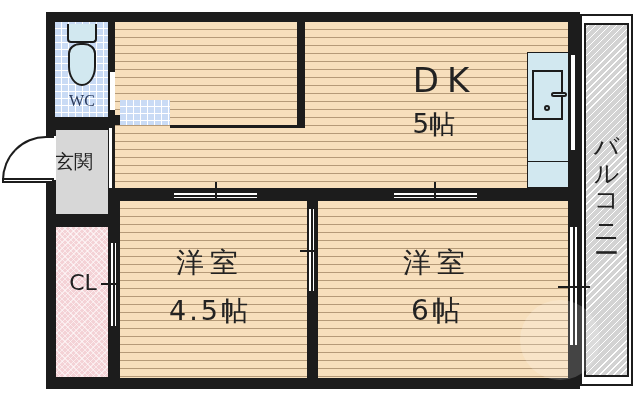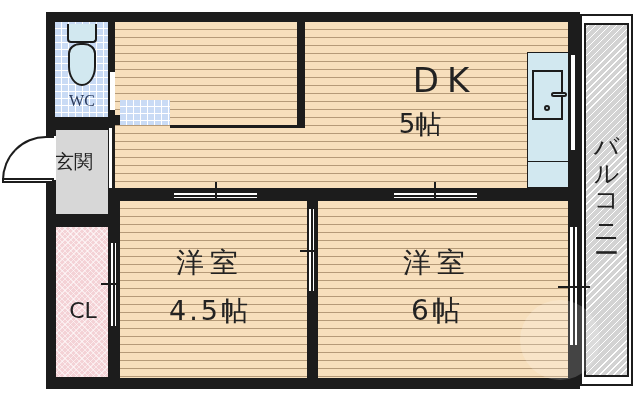--- a/index.html
+++ b/index.html
@@ -57,42 +57,42 @@
 <div class="abs" style="left:250px;top:31px;width:42px;height:79px;border:2px solid #1c1c1c;border-radius:10px;"></div>
 <div class="abs" style="left:266px;top:38px;width:7px;height:7px;border:2px solid #1c1c1c;border-radius:50%;background:#fff;"></div>
 
 <div class="abs floor" style="left:115px;top:22px;width:453px;height:166px;"></div>
 <div class="abs tile" style="left:120px;top:100px;width:50px;height:25px;"></div>
 <div class="abs wall" style="left:110px;top:115px;width:10px;height:10px;"></div>
 <div class="abs wall" style="left:170px;top:125px;width:135px;height:3px;"></div>
 <div class="abs wall" style="left:297px;top:22px;width:8px;height:106px;"></div>
 <div class="abs" style="left:108px;top:128px;width:5px;height:60px;background:#fff;border-left:1px solid #1c1c1c;border-right:1px solid #1c1c1c;"></div>
 <div class="abs label" style="left:370px;top:63px;width:70px;font-size:34px;letter-spacing:8px;margin-left:40px;">DK</div>
-<div class="abs label" style="left:385px;top:111px;width:70px;font-size:26px;">5帖</div>
+<div class="abs label" style="left:385px;top:111px;width:70px;font-size:26px;text-align:right;">5帖</div>
 
 <div class="abs" style="left:527px;top:52px;width:42px;height:136px;background:#d2e8f0;border:1px solid #1c1c1c;"></div>
 <div class="abs" style="left:532px;top:70px;width:31px;height:50px;border:2px solid #1c1c1c;"></div>
 <div class="abs" style="left:551px;top:92px;width:16px;height:5px;border:2px solid #1c1c1c;border-radius:3px;background:#d2e8f0;"></div>
 <div class="abs" style="left:544px;top:105px;width:6px;height:6px;border:2px solid #1c1c1c;border-radius:50%;"></div>
 <div class="abs" style="left:527px;top:161px;width:42px;height:1px;background:#1c1c1c;"></div>
 <div class="abs" style="left:570px;top:55px;width:6px;height:95px;background:#fff;border-left:1px solid #1c1c1c;border-right:1px solid #1c1c1c;"></div>
 
 <div class="abs entry" style="left:56px;top:130px;width:52px;height:84px;"></div>
 <div class="abs label" style="left:47px;top:152px;width:54px;font-size:19px;">玄関</div>
 <div class="abs" style="left:46px;top:136px;width:10px;height:44px;background:#fff;"></div>
 <div class="abs" style="left:2px;top:136px;width:52px;height:44px;border-top:2px solid #1c1c1c;border-left:2px solid #1c1c1c;border-radius:52px 0 0 0;"></div>
 <div class="abs" style="left:2px;top:178px;width:52px;height:5px;background:#fff;border:2px solid #1c1c1c;"></div>
 
 <div class="abs window" style="left:172px;top:191px;width:87px;height:9px;"></div>
 <div class="abs tick-v" style="left:215px;top:182px;height:26px;"></div>
 <div class="abs window" style="left:392px;top:191px;width:87px;height:9px;"></div>
 <div class="abs tick-v" style="left:434px;top:182px;height:26px;"></div>
 
 <div class="abs closet" style="left:56px;top:227px;width:52px;height:150px;"></div>
-<div class="abs label" style="left:58px;top:300px;width:50px;font-size:22px;">CL</div>
+<div class="abs label" style="left:58px;top:272px;width:50px;font-size:22px;">CL</div>
 <div class="abs vwindow" style="left:109px;top:241px;width:9px;height:87px;"></div>
 <div class="abs tick-h" style="left:101px;top:283px;width:26px;"></div>
 
 <div class="abs floor" style="left:120px;top:201px;width:187px;height:177px;"></div>
 <div class="abs label" style="left:160px;top:249px;width:100px;font-size:28px;letter-spacing:6px;">洋室</div>
 <div class="abs label" style="left:150px;top:297px;width:120px;font-size:27px;letter-spacing:3px;">4.5帖</div>
 
 <div class="abs vwindow" style="left:307px;top:207px;width:9px;height:86px;"></div>
 <div class="abs tick-h" style="left:300px;top:250px;width:26px;"></div>
 

